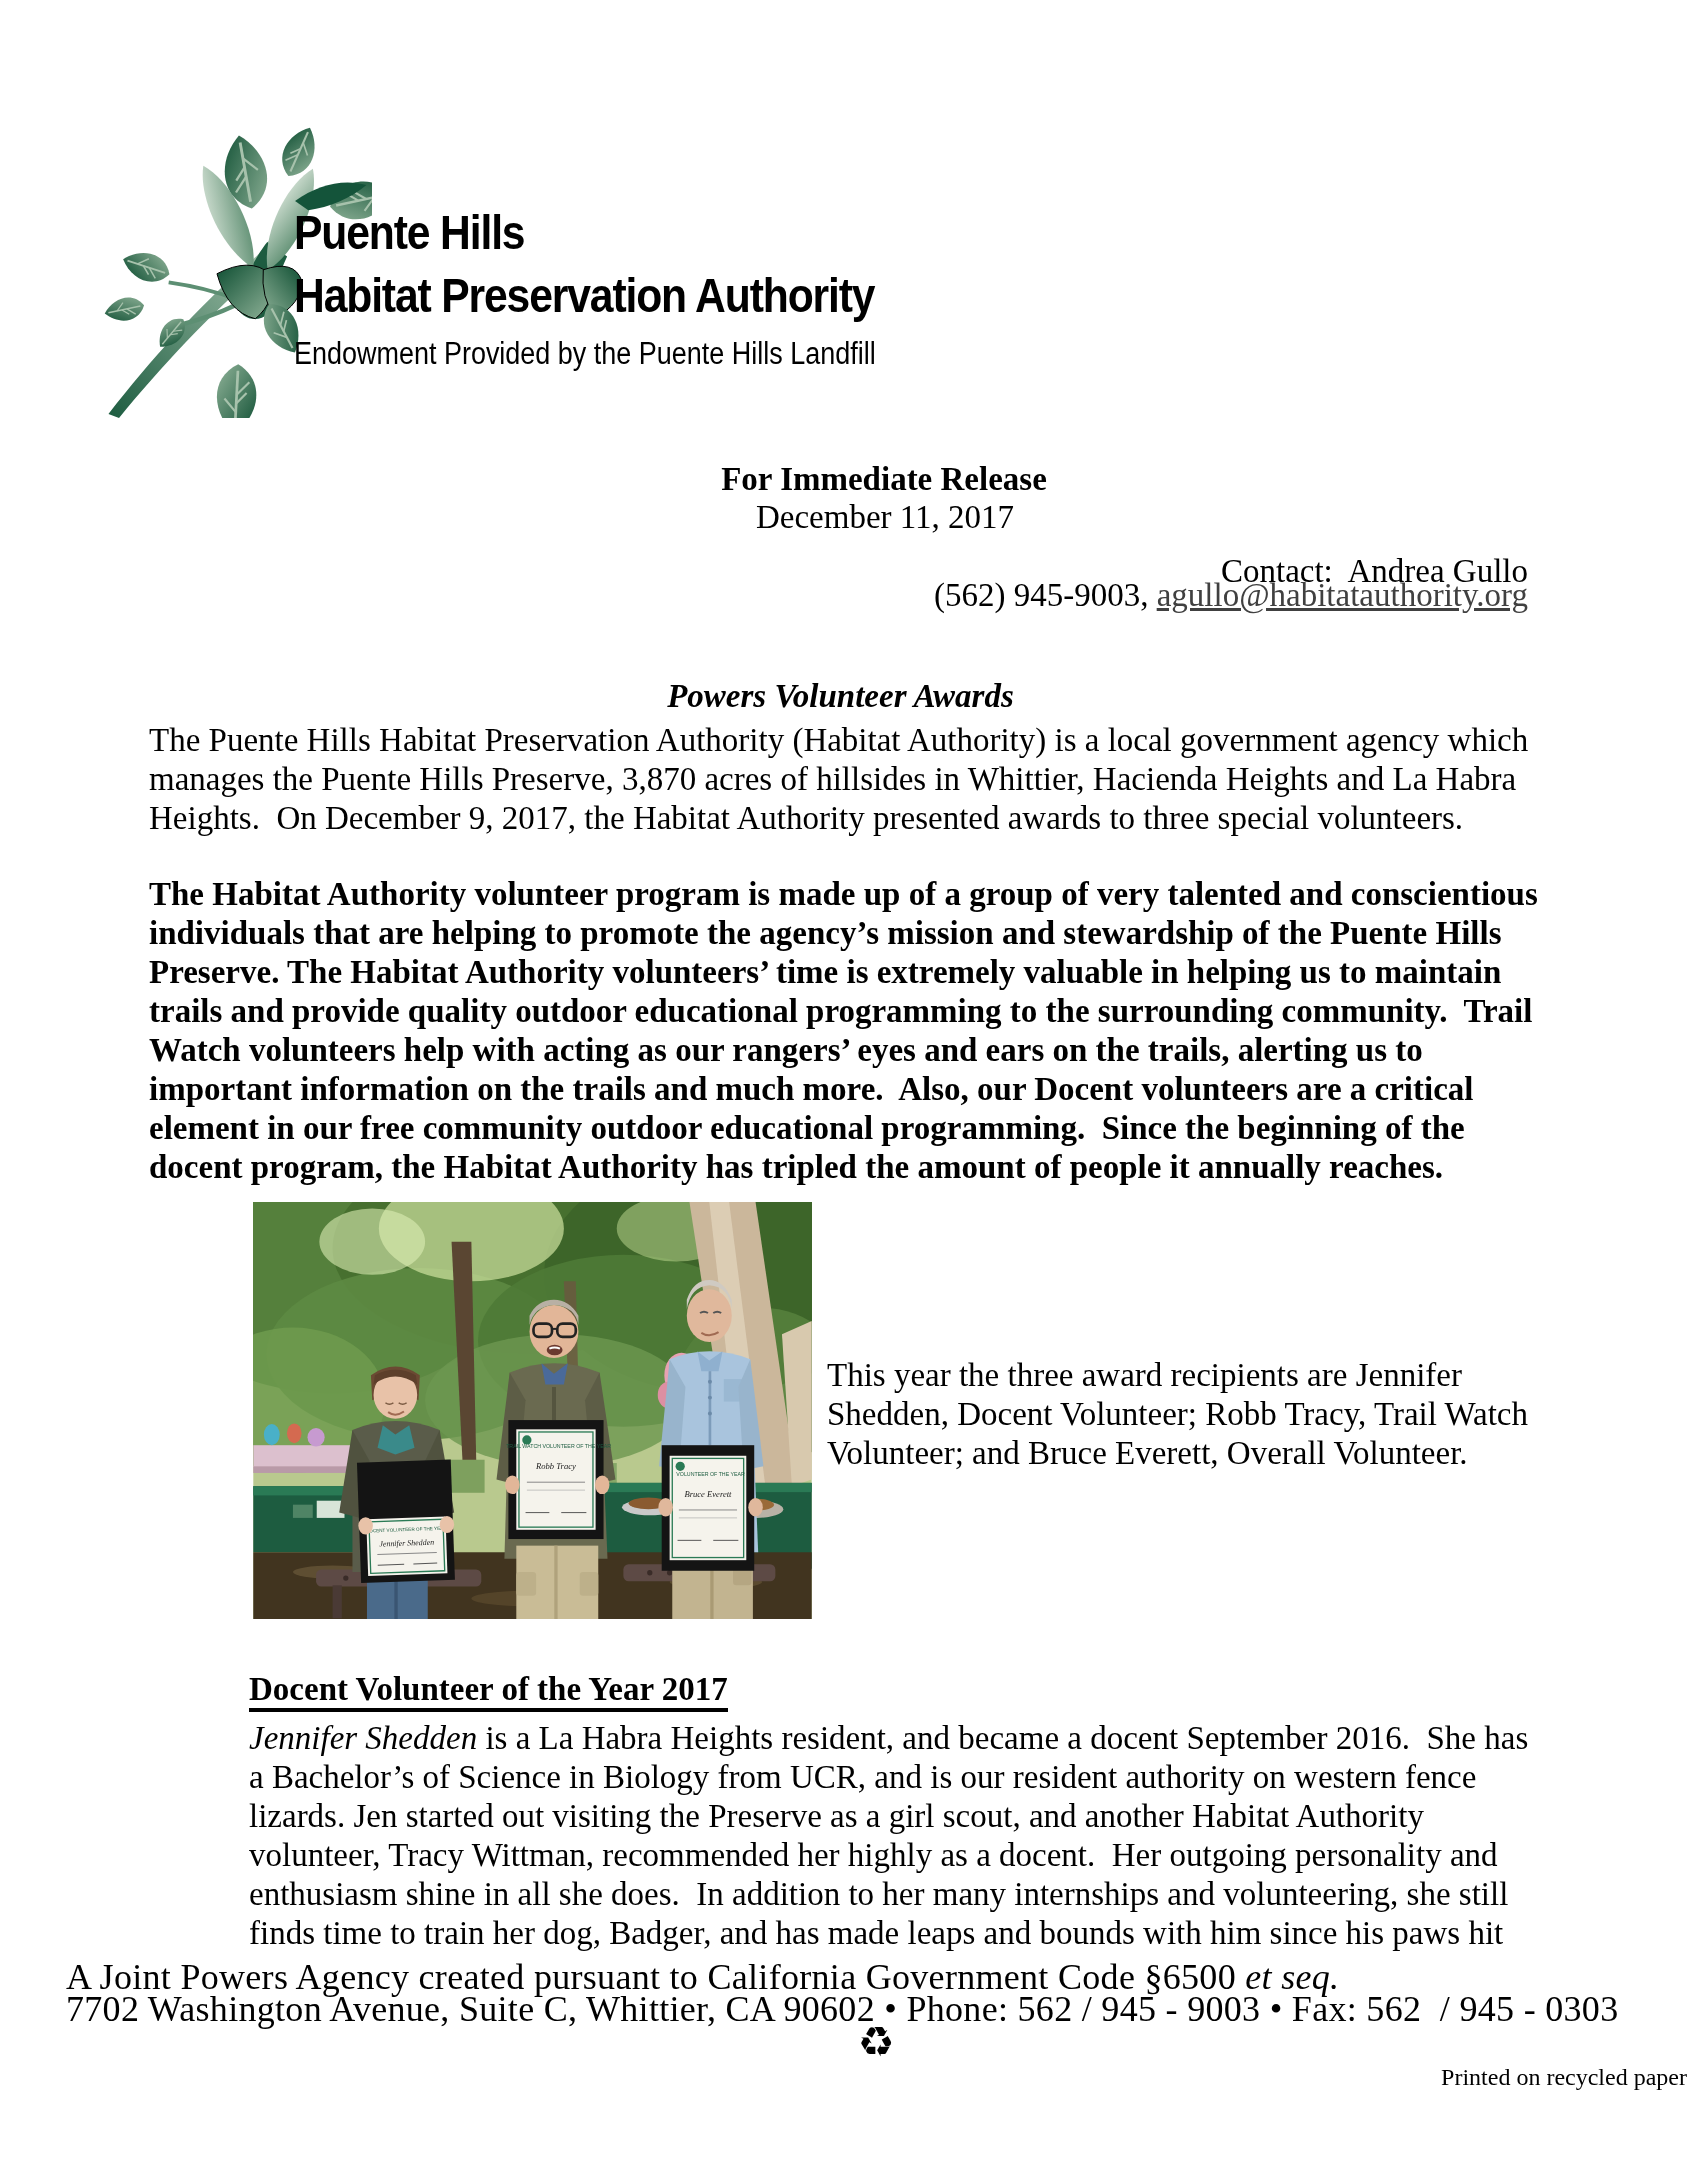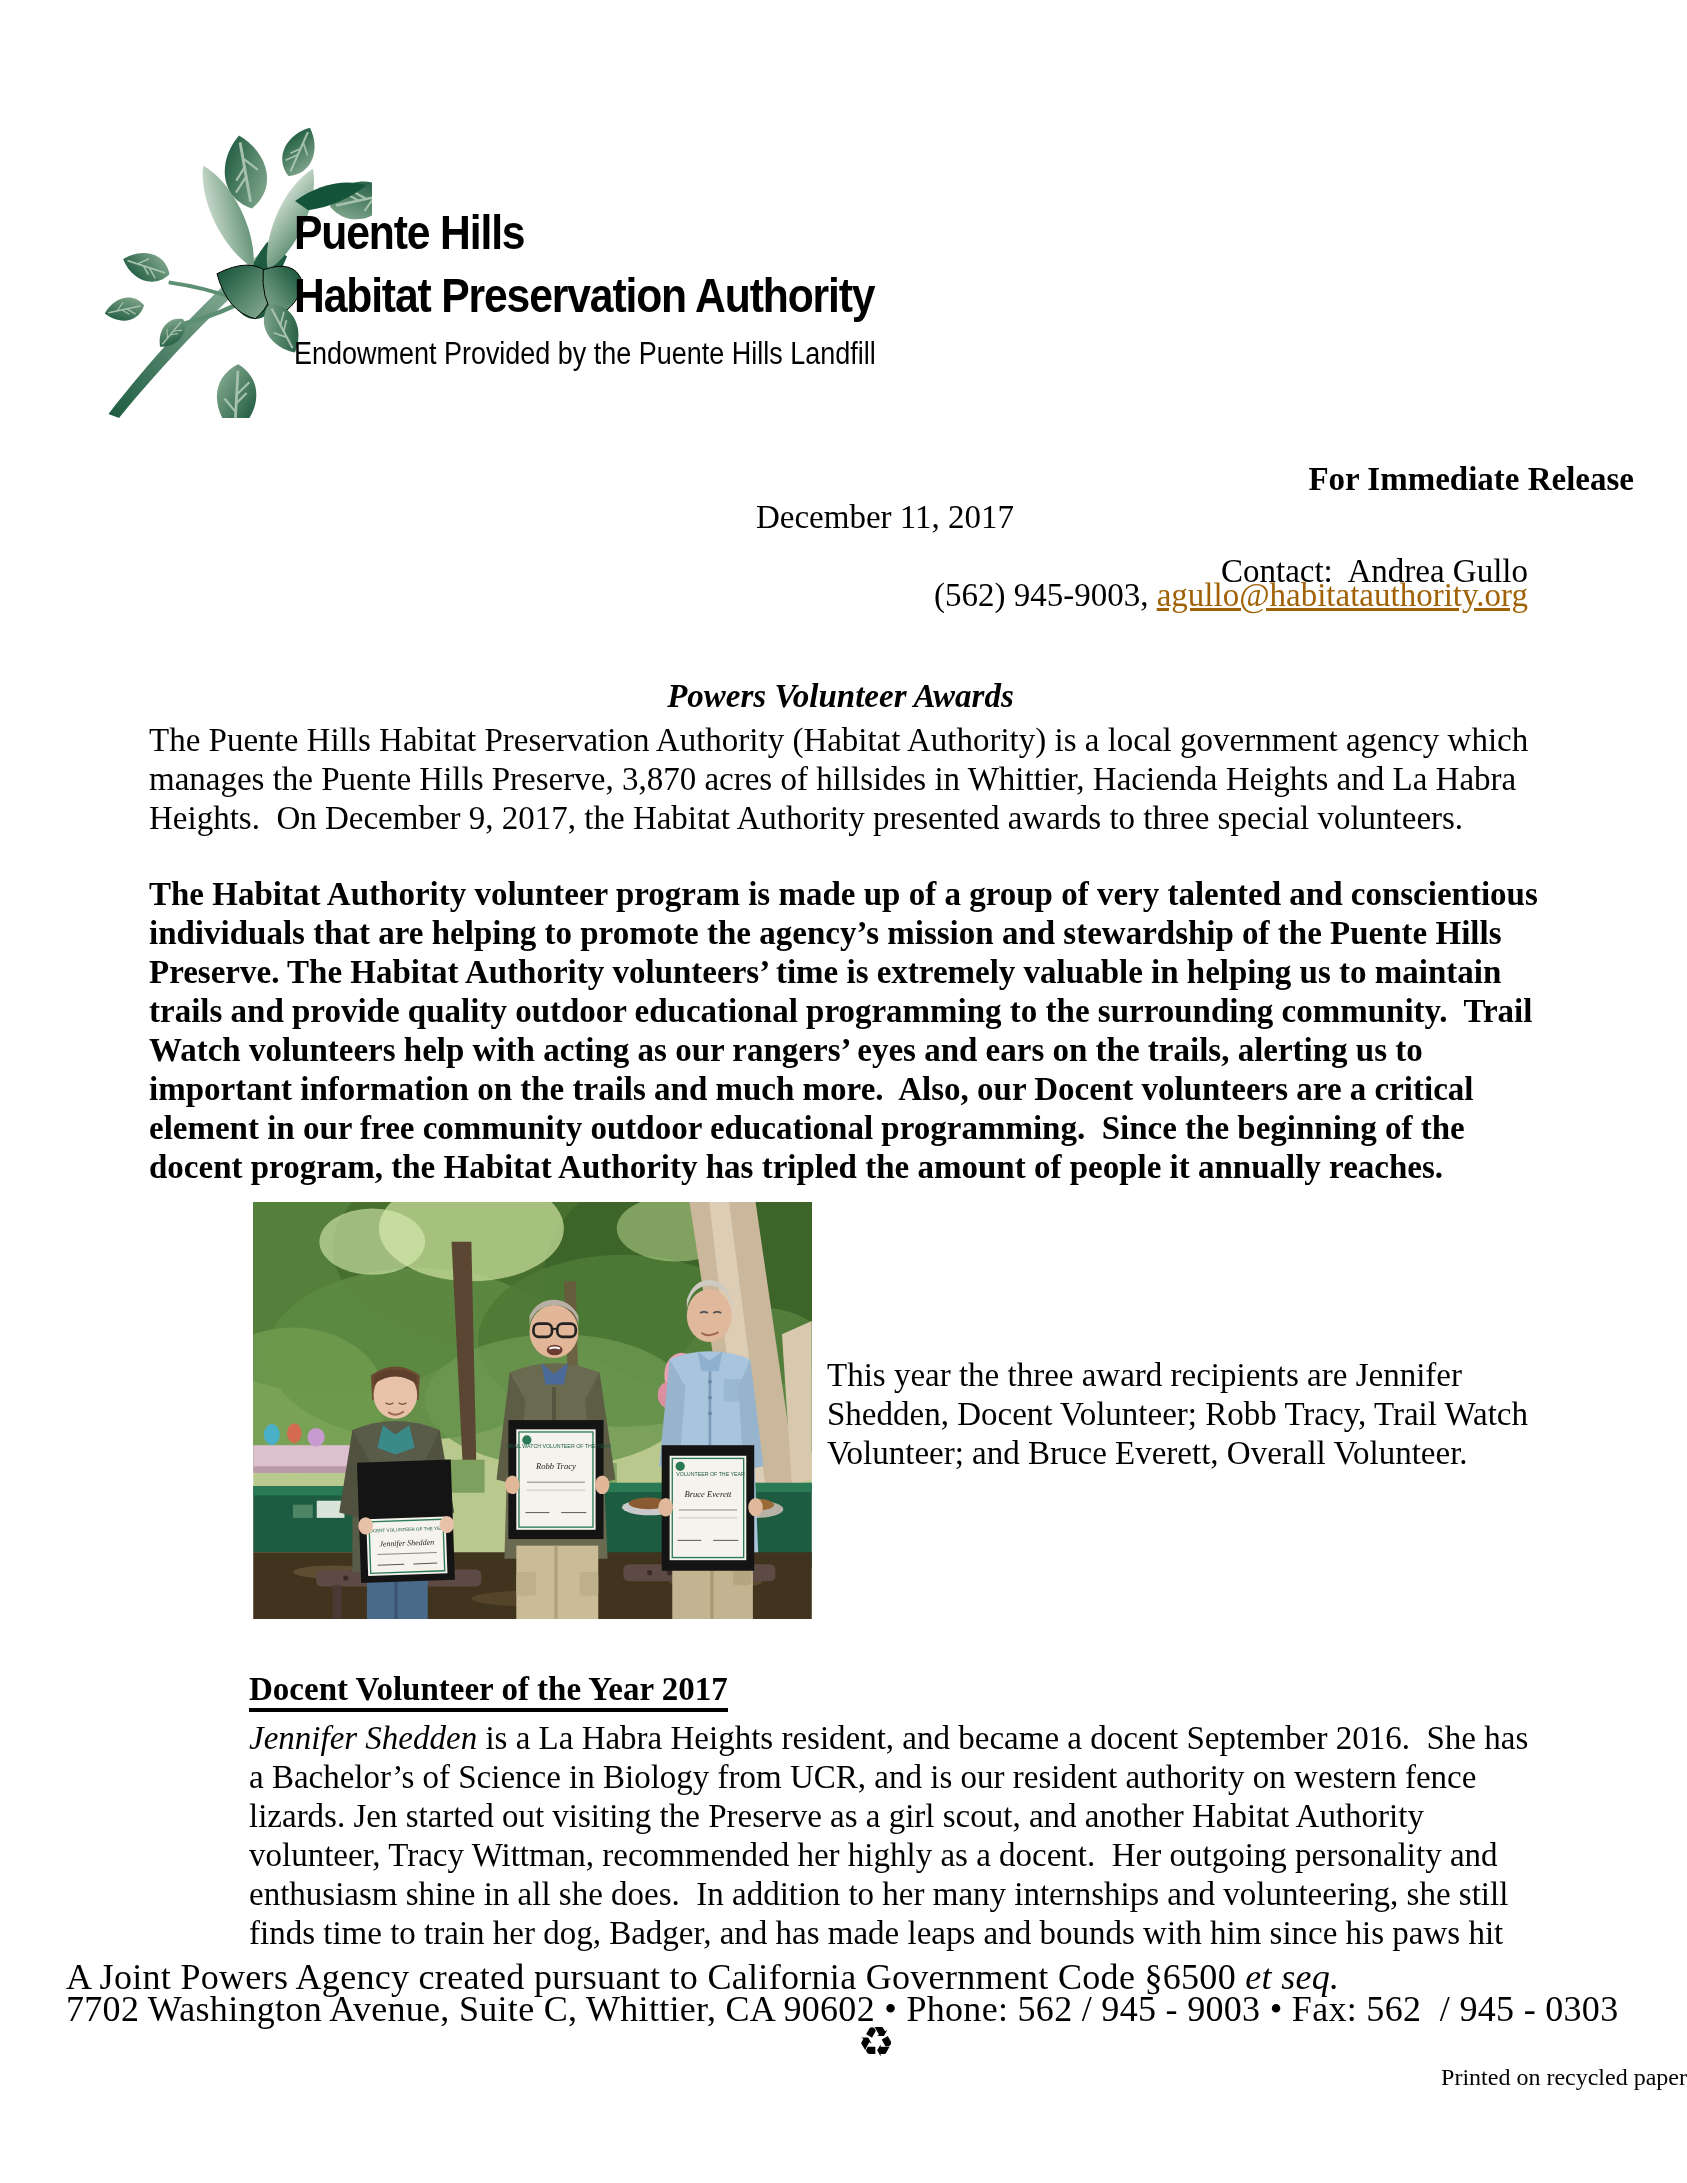--- a/index.html
+++ b/index.html
@@ -7,36 +7,36 @@
     width:1687px;height:2183px;position:relative;background:#ffffff;
     font-family:"Liberation Serif",serif;color:#000;overflow:hidden;
   }
   .abs{position:absolute;}
   .txt{font-size:33px;line-height:39px;white-space:pre-wrap;}
   .bold{font-weight:bold;}
   .ital{font-style:italic;}
   .center{text-align:center;}
   .right{text-align:right;}
   
-  #release-line{left:162px;top:460px;width:1472px;text-align:right;}
+  #release-line{left:148px;top:460px;width:1472px;}
   #date-line{left:149px;top:498px;width:1472px;}
   #contact-line{left:149px;top:552px;width:1379px;}
   #phone-line{left:149px;top:576px;width:1379px;}
   #headline{left:149px;top:677px;width:1383px;}
   #para1{left:149px;top:721px;width:1403px;}
   #para2{left:149px;top:875px;width:1403px;font-weight:bold;}
   #photo-wrap{left:253px;top:1202px;width:559px;height:417px;}
   #photo-caption{left:827px;top:1331px;width:711px;margin-top:25px;}
   #docent-heading{left:249px;top:1672px;width:1323px;}
   #docent-heading .hd{
     display:inline-block;border-bottom:4.6px solid #000;padding-bottom:2px;
     font-weight:bold;font-size:33px;line-height:34px;white-space:pre-wrap;
   }
   #docent-para{left:249px;top:1719px;width:1290px;}
-  a.email{color:#a16207;text-decoration:underline;text-align:right;}
+  a.email{color:#404040;text-decoration:underline;text-align:right;}
   
   #logo-graphic{left:99px;top:107px;width:273px;height:311px;}
   #logo-text{left:294px;top:201px;width:926px;}
   .condense{
     transform:scaleX(0.87);transform-origin:0 0;
     font-family:"Liberation Sans",sans-serif;
   }
   .logo-big{font-size:49px;line-height:63px;font-weight:bold;letter-spacing:-1.3px;white-space:nowrap;}
   .logo-tag{font-size:31px;line-height:38px;font-weight:normal;letter-spacing:0;margin-top:8px;white-space:nowrap;}
   

